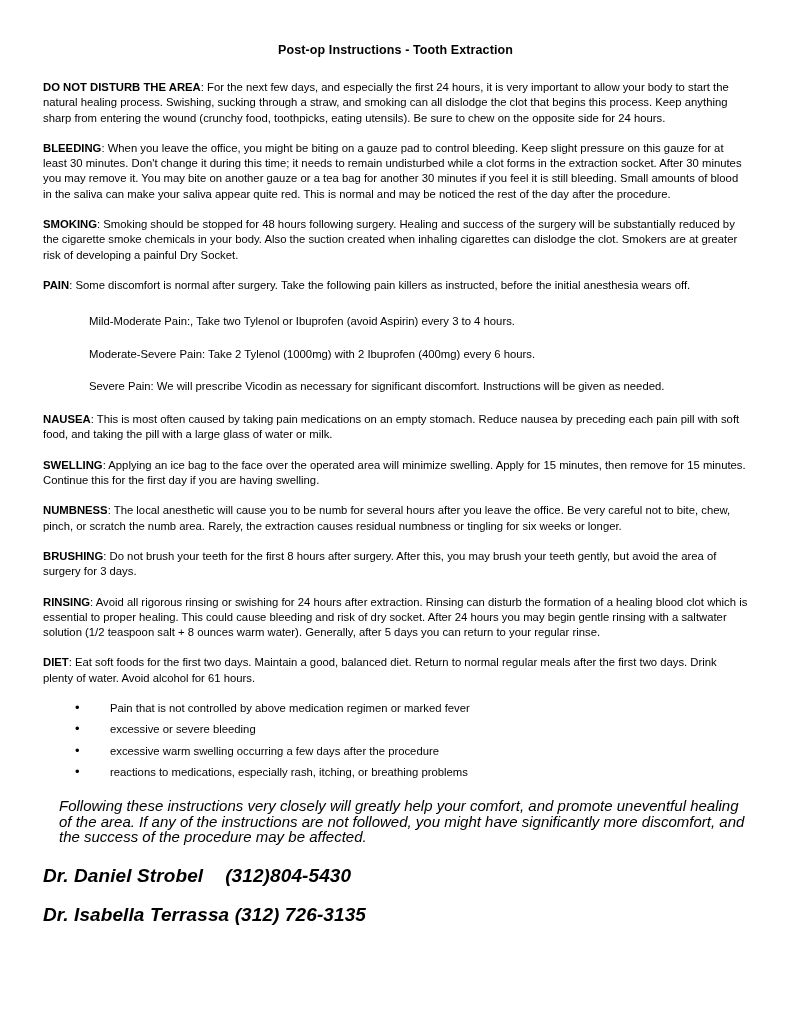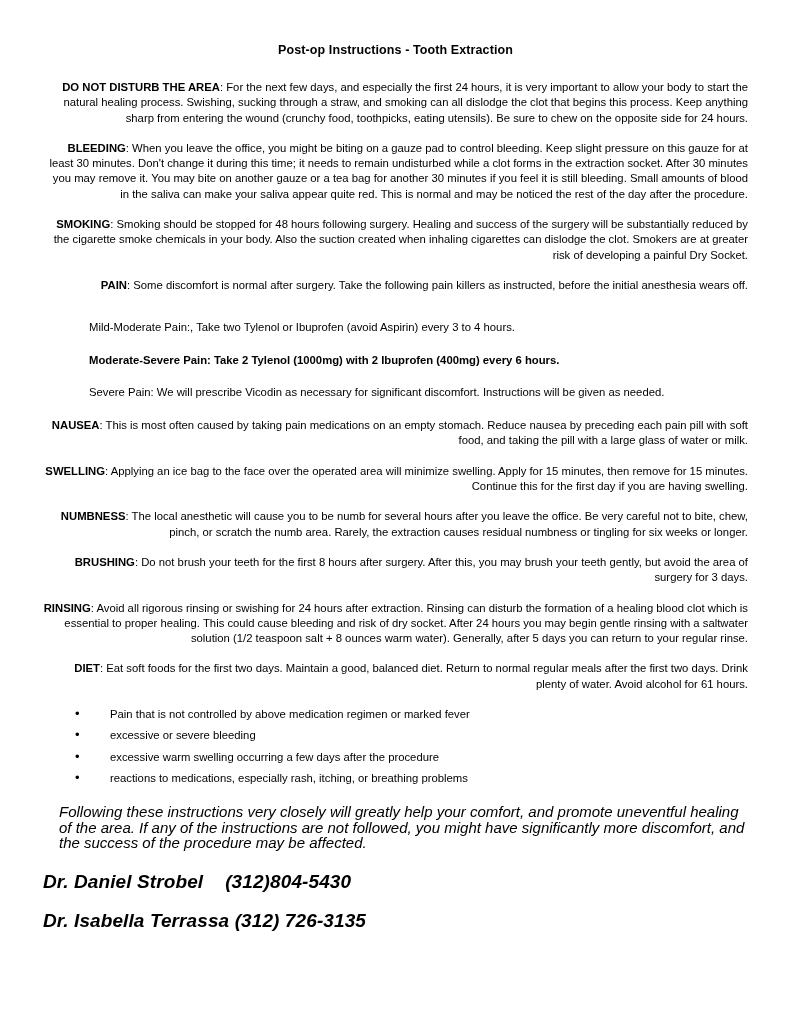--- a/index.html
+++ b/index.html
@@ -30,36 +30,36 @@
     font-size: 12.5px;
     font-weight: bold;
     line-height: 16px;
     margin: 0 0 22px 0;
     letter-spacing: 0.1px;
   }
   .sect {
     font-size: 11.3px;
     line-height: 15.3px;
     margin: 0 0 15px 0;
-    text-align: right;
+    text-align: left;
   }
   .sect .lbl {
     font-weight: bold;
   }
   .sub {
     font-size: 11.3px;
     line-height: 15.3px;
     margin: 0 0 17px 0;
     padding-left: 46px;
   }
   .sub.bold {
-    font-weight: bold;
+    font-weight: normal;
   }
   .pain-group {
-    margin-top: 27px;
+    margin-top: 21px;
     margin-bottom: 18px;
   }
   .callout {
     font-size: 11.3px;
     line-height: 15.3px;
     margin: 0 0 14px 0;
   }
   ul.symptom-list {
     margin: 10px 0 18px 0;
     padding: 0 0 0 32px;

